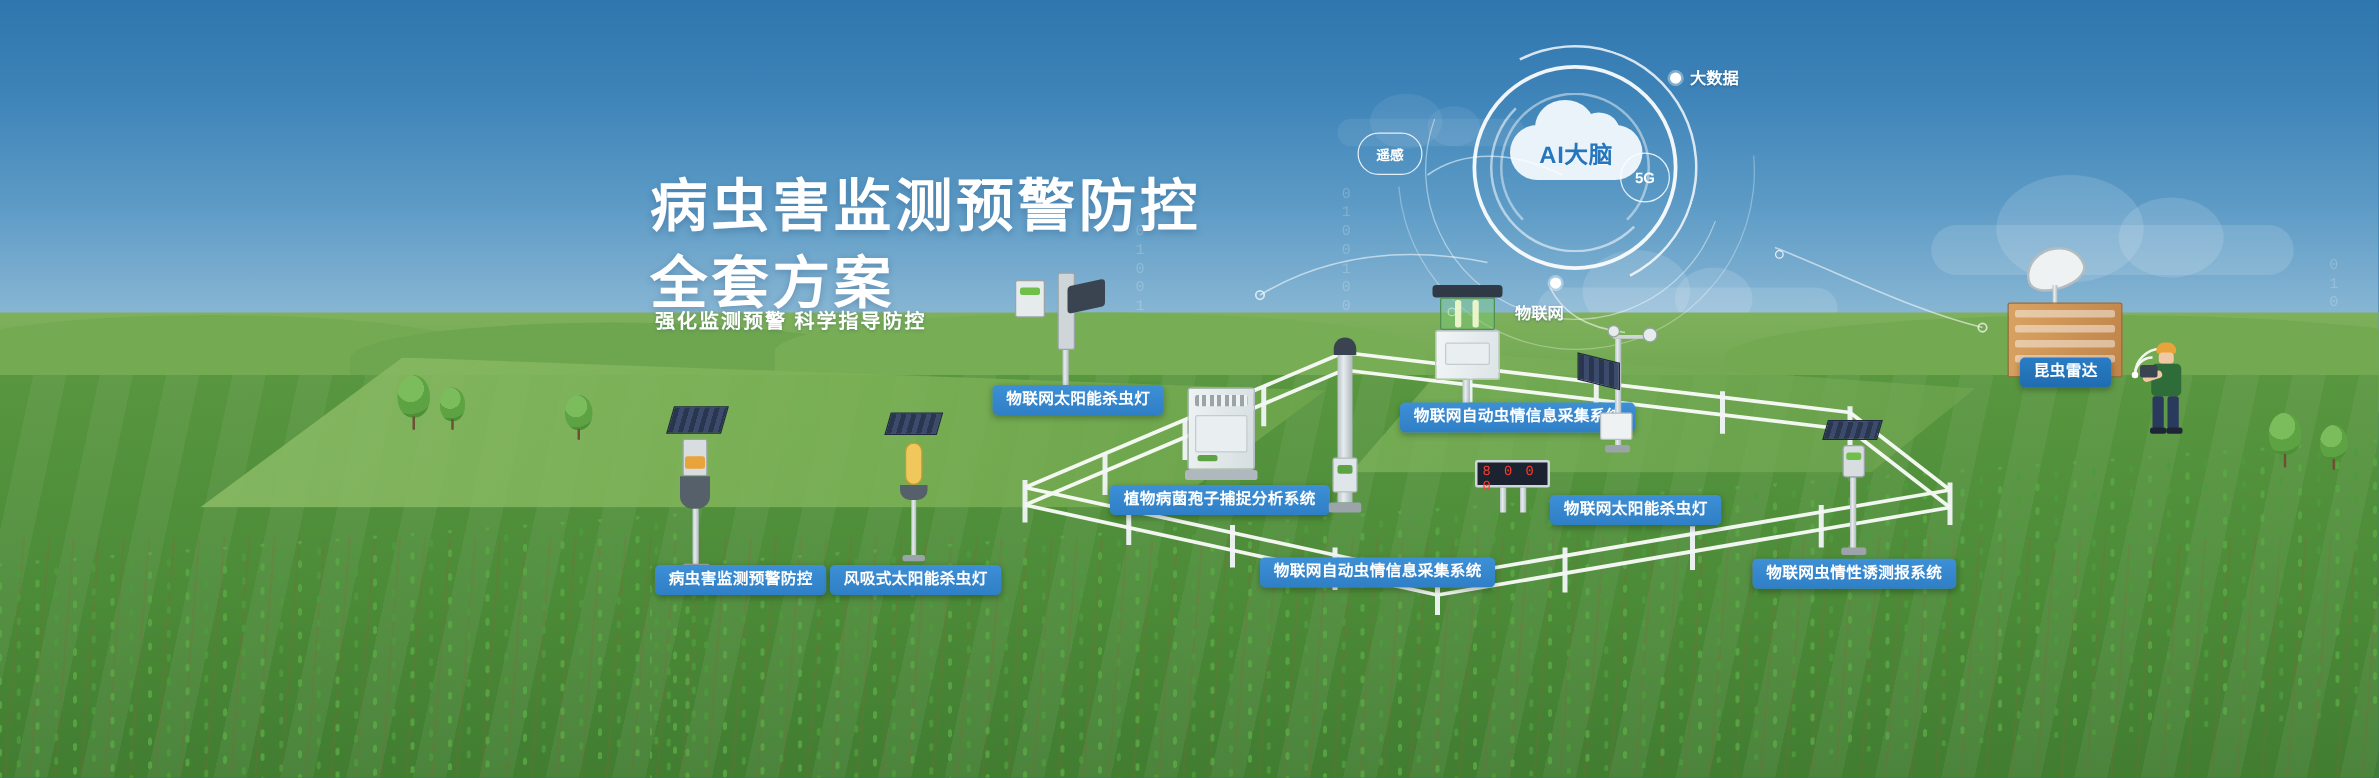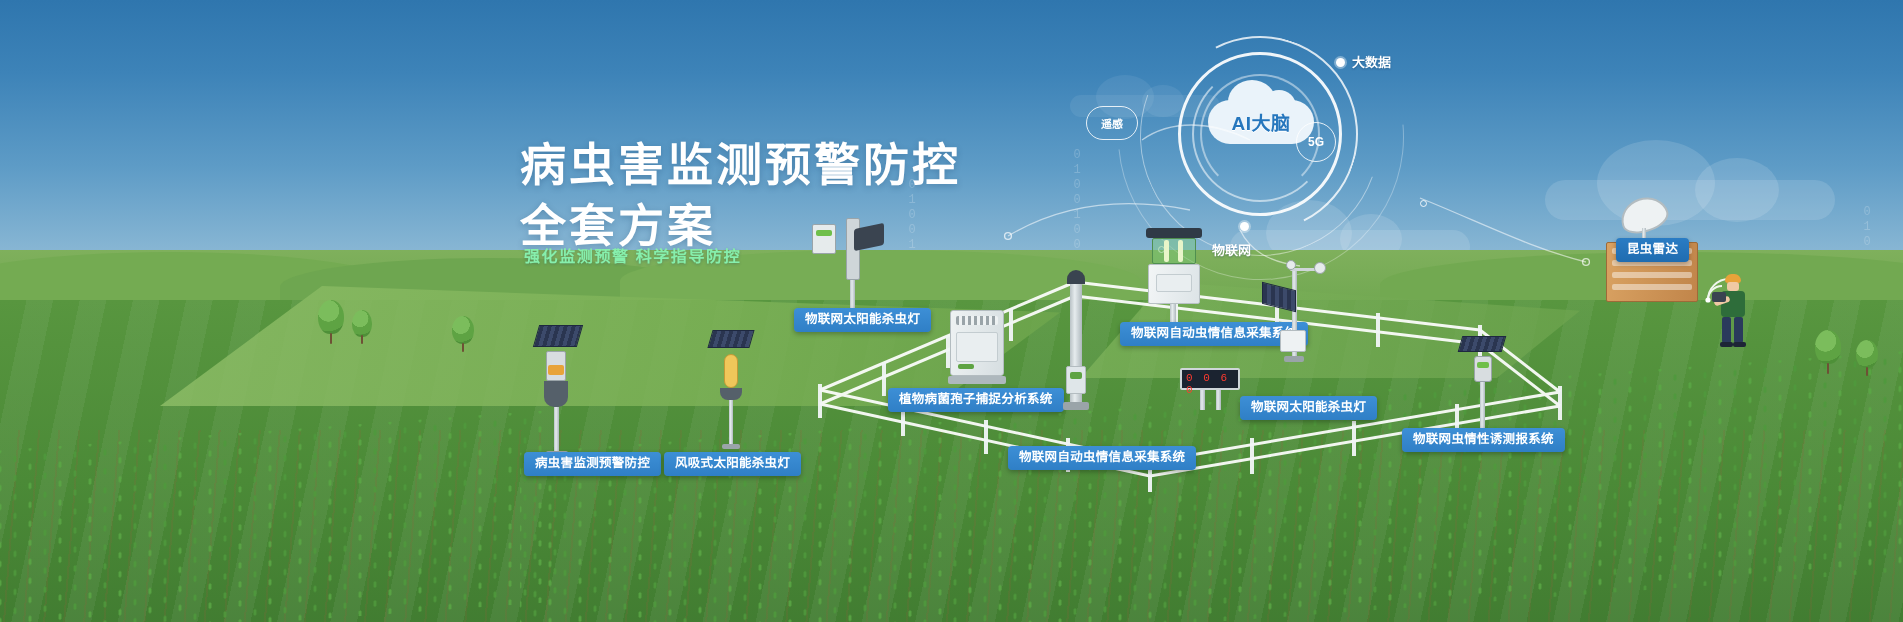--- a/index.html
+++ b/index.html
@@ -196,32 +196,33 @@
   .callout{
     position:absolute;
     background:linear-gradient(180deg,#3d8fd6 0%,#2f7fc6 100%);
     color:#fff; font-size:12.5px; font-weight:bold;
     padding:5px 11px 6px; border-radius:4px; white-space:nowrap;
     box-shadow:0 2px 5px rgba(0,0,0,.28);
     letter-spacing:.3px; line-height:1;
   }
   .callout.dark{
     background:linear-gradient(180deg,#2a7cc4 0%,#1f6cb0 100%);
+    margin-top:48px;
   }
 
   
   .headline{
     position:absolute; left:520px; top:135px;
     color:#ffffff; font-size:46px; font-weight:bold;
     line-height:1.32; letter-spacing:3px;
     text-shadow:0 2px 6px rgba(20,60,100,.28);
   }
   .subline{
     position:absolute; left:524px; top:243px;
-    color:#86efac; font-size:16px; font-weight:bold;
+    color:#ffffff; font-size:16px; font-weight:bold;
     letter-spacing:1.6px; text-shadow:0 1px 3px rgba(20,60,100,.3);
   }
 </style>
 </head>
 <body>
 
 <div class="banner">
 
   <div class="sky"></div>
   <div class="cloud c1"></div>
@@ -401,21 +402,21 @@
     <div class="box" style="left:12px;top:0px;width:18px;height:14px;background:#3a4450;border-radius:9px 9px 0 0;"></div>
     <div class="pole" style="left:15px;top:14px;width:12px;height:118px;"></div>
     <div class="box" style="left:11px;top:96px;width:20px;height:28px;background:#dfe6e9;border:1px solid #b3bcc0;"></div>
     <div class="box" style="left:15px;top:102px;width:12px;height:7px;background:#5ea343;"></div>
     <div class="base" style="left:8px;top:132px;width:26px;height:8px;"></div>
   </div>
   <div class="callout" style="left:1008px;top:446px;">物联网自动虫情信息采集系统</div>
 
   <div class="eq" style="left:1180px;top:368px;width:60px;height:44px;">
     <div class="box" style="left:0px;top:0px;width:60px;height:22px;background:#1b2330;border:2px solid #cfd6d9;border-radius:2px;"></div>
-    <div style="position:absolute;left:6px;top:4px;width:48px;color:#ff3b2f;font-size:11px;font-family:'Liberation Mono','DejaVu Sans Mono',monospace;letter-spacing:2px;">0 0 6 0</div>
+    <div style="position:absolute;left:6px;top:4px;width:48px;color:#ff3b2f;font-size:11px;font-family:'Liberation Mono','DejaVu Sans Mono',monospace;letter-spacing:2px;">8 0 0 0</div>
     <div class="pole" style="left:20px;top:22px;width:5px;height:20px;"></div>
     <div class="pole" style="left:36px;top:22px;width:5px;height:20px;"></div>
   </div>
 
   <div class="eq" style="left:1262px;top:268px;width:68px;height:110px;">
     <div class="box" style="left:28px;top:0px;width:30px;height:3px;background:#cfd6d9;"></div>
     <div class="box" style="left:52px;top:-6px;width:12px;height:12px;background:#e6ebec;border-radius:50%;border:1px solid #9aa4a9;"></div>
     <div class="box" style="left:24px;top:-8px;width:10px;height:10px;background:#e6ebec;border-radius:50%;border:1px solid #9aa4a9;"></div>
     <div class="pole" style="left:30px;top:3px;width:5px;height:86px;"></div>
     <div class="panel" style="left:0px;top:18px;width:34px;height:22px;transform:skewY(14deg);"></div>
@@ -424,21 +425,21 @@
   </div>
   <div class="callout" style="left:1240px;top:396px;">物联网太阳能杀虫灯</div>
 
   <div class="eq" style="left:1456px;top:336px;width:54px;height:112px;">
     <div class="panel" style="left:4px;top:0px;width:44px;height:16px;transform:skewX(-16deg);"></div>
     <div class="box" style="left:18px;top:20px;width:18px;height:26px;background:#d8dde0;border:1px solid #9aa4a9;border-radius:3px;"></div>
     <div class="box" style="left:21px;top:26px;width:12px;height:6px;background:#6fbf4a;"></div>
     <div class="pole" style="left:24px;top:46px;width:5px;height:58px;"></div>
     <div class="base" style="left:17px;top:102px;width:20px;height:6px;"></div>
   </div>
-  <div class="callout" style="left:1402px;top:428px;">物联网虫情性诱测报系统</div>
+  <div class="callout" style="left:1402px;top:447px;">物联网虫情性诱测报系统</div>
 
   <div class="eq" style="left:1598px;top:198px;width:120px;height:124px;">
     <div style="position:absolute;left:22px;top:0px;width:48px;height:34px;background:#eef2f3;border:2px solid #b3bcc0;border-radius:50% 50% 48% 48%/62% 62% 38% 38%;transform:rotate(-18deg);"></div>
     <div class="pole" style="left:44px;top:30px;width:4px;height:16px;"></div>
     <div class="box" style="left:8px;top:44px;width:92px;height:60px;background:linear-gradient(100deg,#d9a262,#c1854a);border:1px solid #9d6a38;border-radius:2px;"></div>
     <div class="box" style="left:14px;top:50px;width:80px;height:6px;background:rgba(255,255,255,.45);"></div>
     <div class="box" style="left:14px;top:62px;width:80px;height:6px;background:rgba(255,255,255,.45);"></div>
     <div class="box" style="left:14px;top:74px;width:80px;height:6px;background:rgba(255,255,255,.45);"></div>
     <div class="box" style="left:14px;top:86px;width:80px;height:6px;background:rgba(255,255,255,.45);"></div>
   </div>

